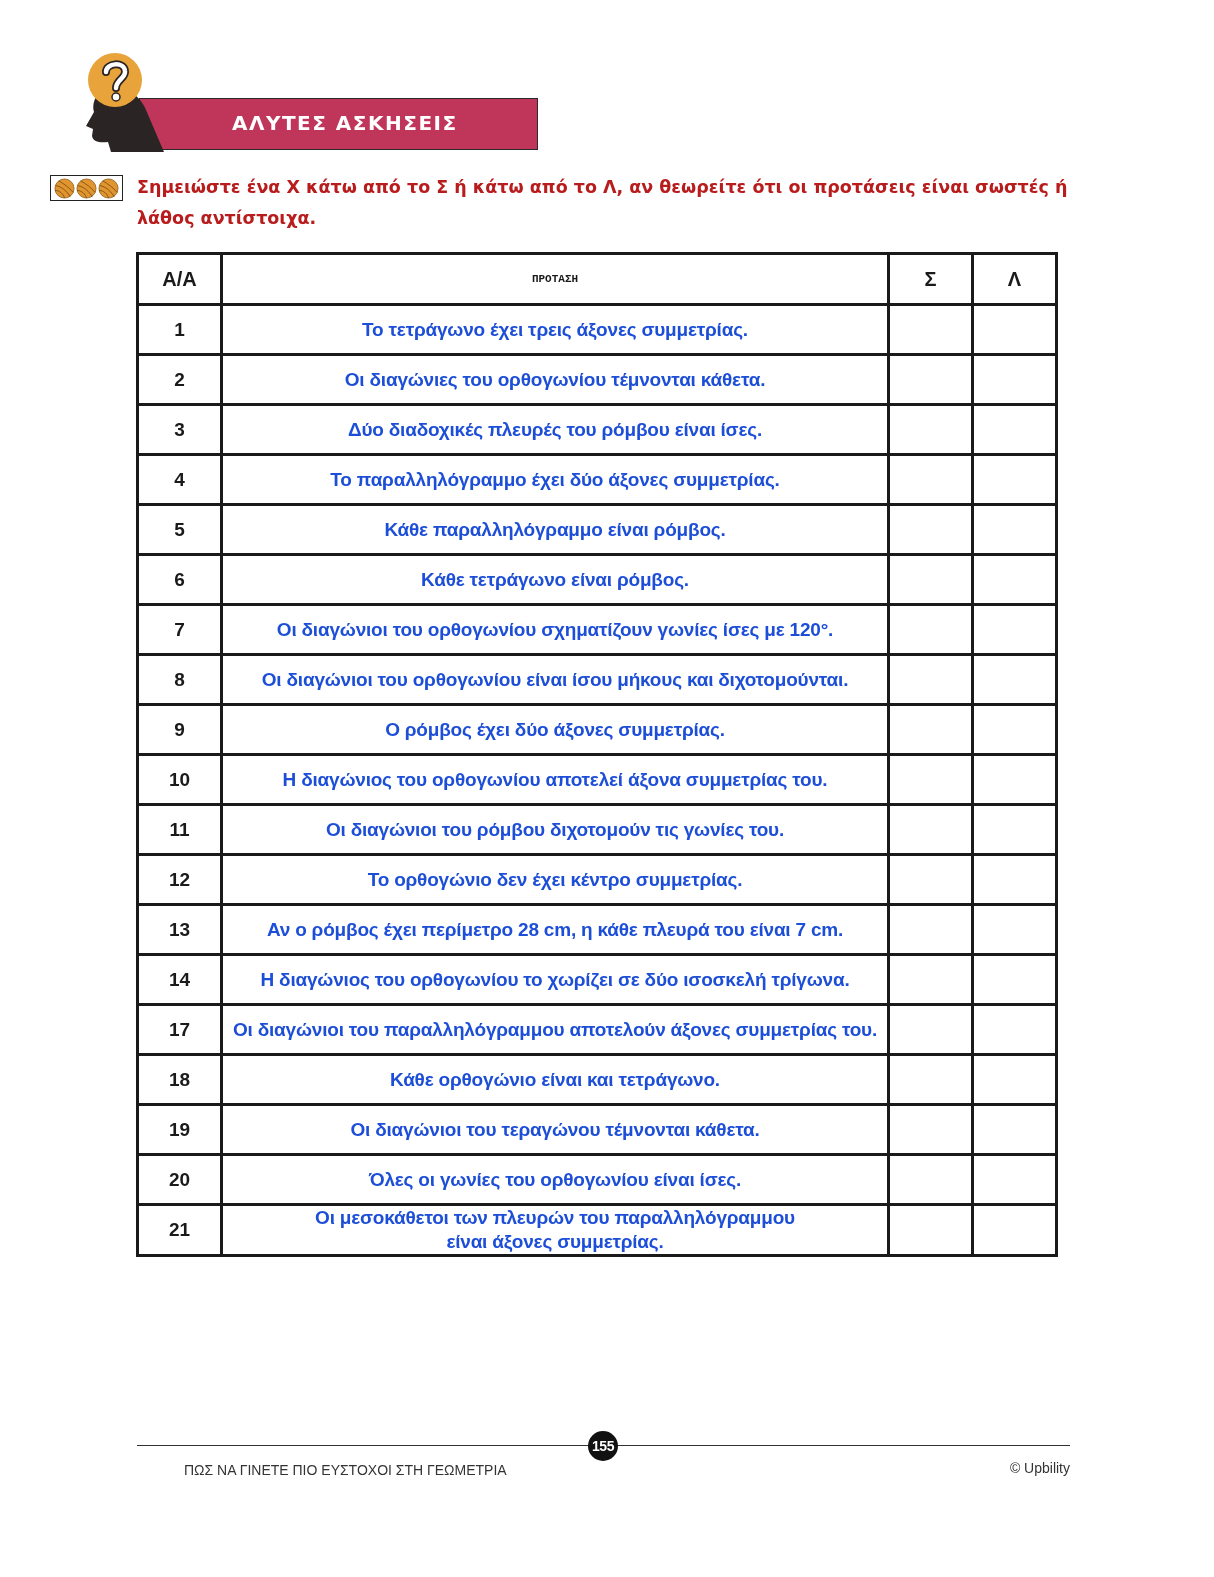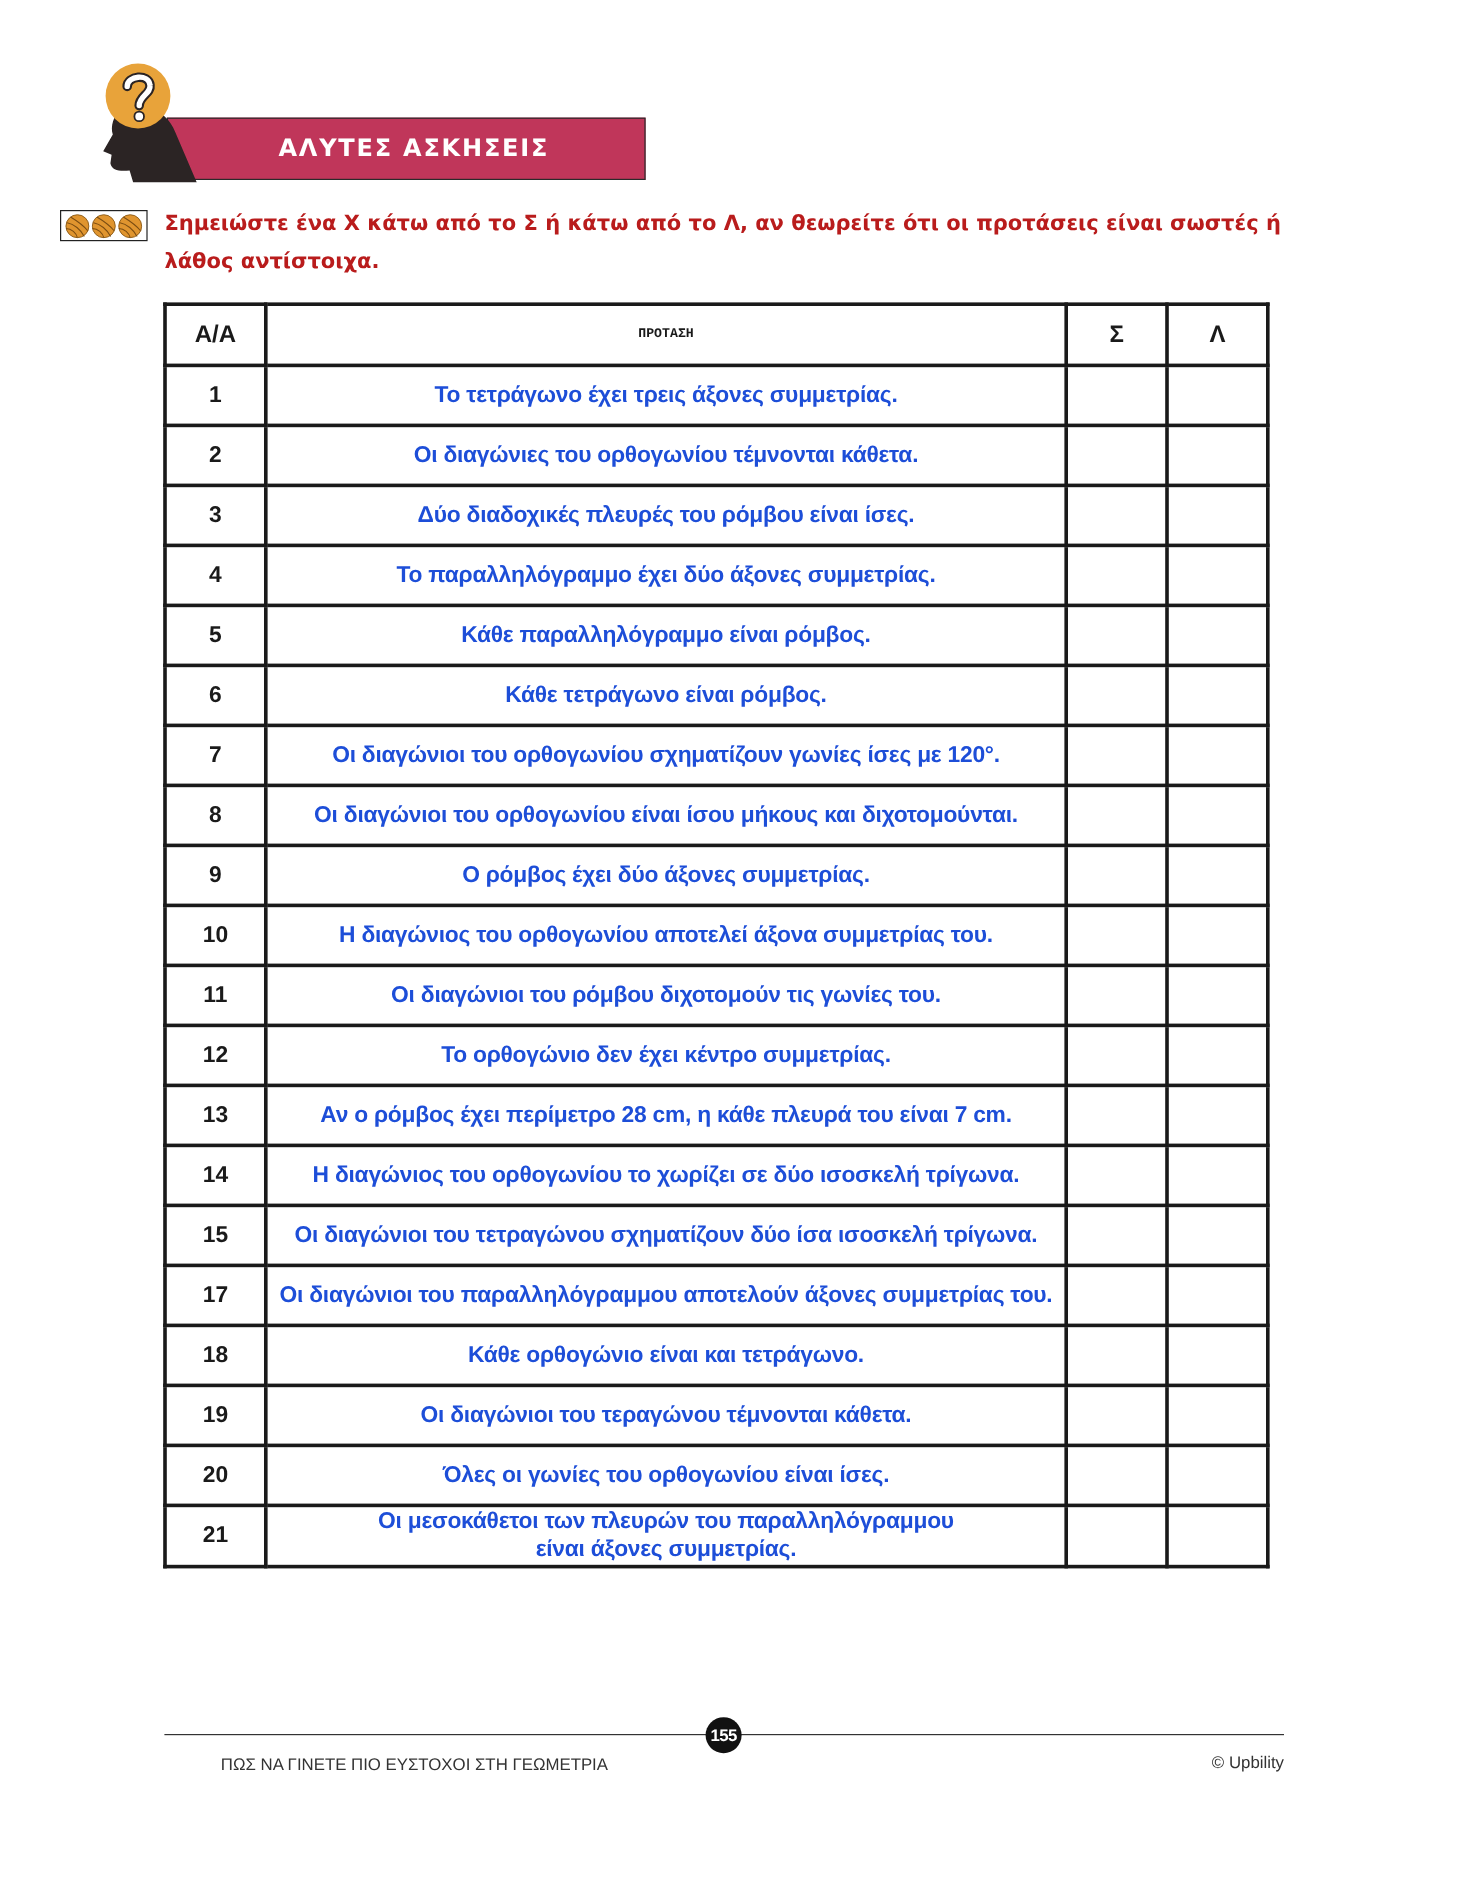--- a/index.html
+++ b/index.html
@@ -178,26 +178,20 @@
         <td class="answer-cell"></td>
         <td class="answer-cell"></td>
       </tr>
       <tr>
         <td class="num">14</td>
         <td class="stmt">Η διαγώνιος του ορθογωνίου το χωρίζει σε δύο ισοσκελή τρίγωνα.</td>
         <td class="answer-cell"></td>
         <td class="answer-cell"></td>
       </tr>
       <tr>
-        <td class="num">15</td>
-        <td class="stmt">Οι διαγώνιοι του τετραγώνου σχηματίζουν δύο ίσα ισοσκελή τρίγωνα.</td>
-        <td class="answer-cell"></td>
-        <td class="answer-cell"></td>
-      </tr>
-      <tr>
         <td class="num">17</td>
         <td class="stmt">Οι διαγώνιοι του παραλληλόγραμμου αποτελούν άξονες συμμετρίας του.</td>
         <td class="answer-cell"></td>
         <td class="answer-cell"></td>
       </tr>
       <tr>
         <td class="num">18</td>
         <td class="stmt">Κάθε ορθογώνιο είναι και τετράγωνο.</td>
         <td class="answer-cell"></td>
         <td class="answer-cell"></td>

